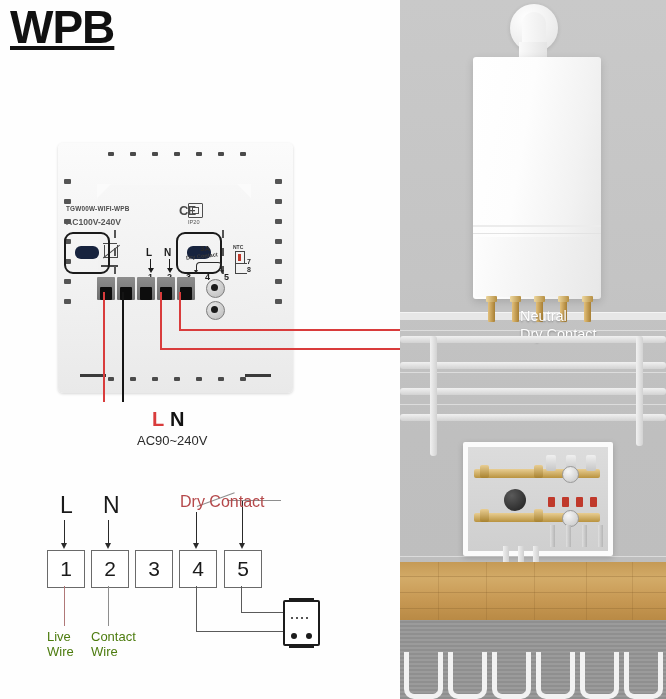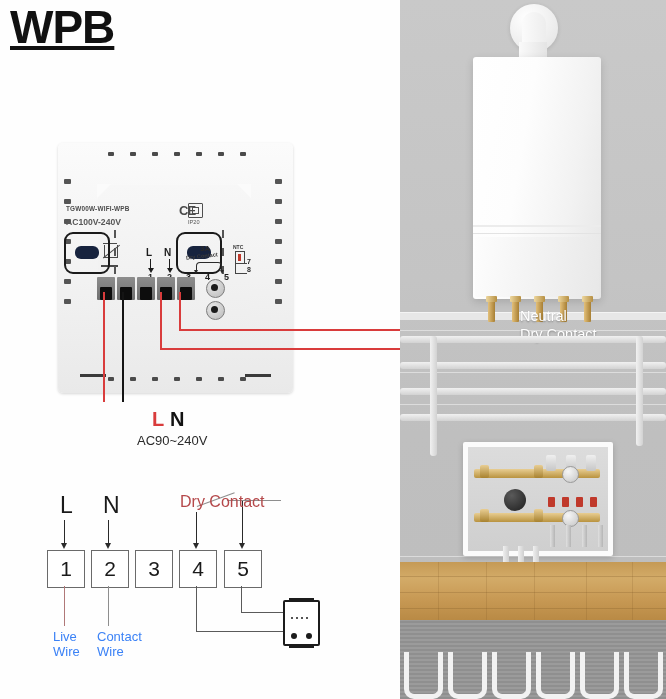--- a/index.html
+++ b/index.html
@@ -120,21 +120,21 @@
   .diag{position:absolute;left:0;top:470px;width:400px;height:229px;}
   .dg-lbl{position:absolute;font-size:23px;color:#1a1a1a;}
   .dg-dc{position:absolute;left:180px;top:493px;font-size:16px;color:#b5484a;}
   .dg-arrow{position:absolute;width:1.4px;background:#2a2a2a;}
   .dg-arrow::after{content:"";position:absolute;left:-2.6px;bottom:-5px;border-left:3.4px solid transparent;border-right:3.4px solid transparent;border-top:6px solid #2a2a2a;}
   .tbox{position:absolute;width:36px;height:36px;border:1.2px solid #6a6a6a;background:#fff;
         display:flex;align-items:center;justify-content:center;font-size:21px;color:#1a1a1a;}
   .dg-line{position:absolute;background:#5a5a5a;}
   .dg-line.thin{background:#8e8e8e;}
   .dg-red{position:absolute;background:#b07878;}
-  .dg-foot{position:absolute;font-size:13px;color:#3b82f6;line-height:1.15;text-align:left;margin-left:6px;}
+  .dg-foot{position:absolute;font-size:13px;color:#4d7c0f;line-height:1.15;text-align:left;}
 
   .mini-boiler{position:absolute;left:283px;top:600px;width:33px;height:42px;border:2px solid #1c1c1c;border-radius:2px;background:#fff;}
   .mini-boiler .disp{position:absolute;left:6px;top:13px;width:19px;height:6px;}
   .mini-boiler .disp i{position:absolute;top:2px;width:2px;height:2px;background:#555;}
   .mini-boiler .knob{position:absolute;bottom:5px;width:6px;height:6px;border-radius:50%;background:#1c1c1c;}
   .mini-boiler .knob.k1{left:6px;}
   .mini-boiler .knob.k2{right:6px;}
   .mini-boiler .capt{position:absolute;left:4px;top:-4px;width:25px;height:2px;background:#1c1c1c;}
   .mini-boiler .capb{position:absolute;left:4px;bottom:-4px;width:25px;height:2px;background:#1c1c1c;}
 

